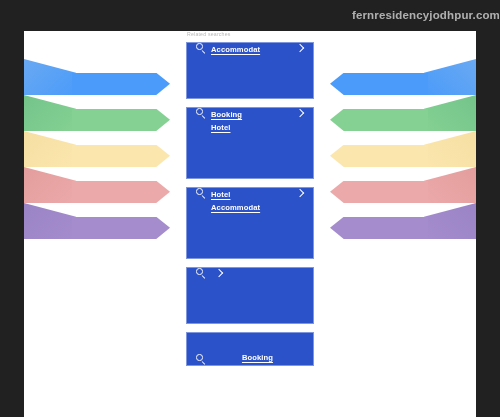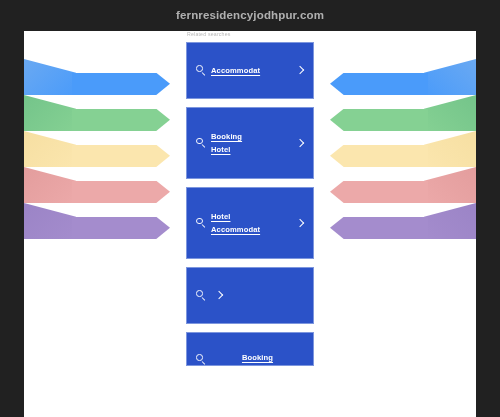--- a/index.html
+++ b/index.html
@@ -16,21 +16,21 @@
   }
 
   
   .domain-title {
     position: absolute;
     top: 0;
     left: 0;
     width: 500px;
     height: 31px;
     line-height: 31px;
-    text-align: center;
+    text-align: right;
     color: #cfcfcf;
     font-size: 11.5px;
     font-weight: 700;
     letter-spacing: 0.15px;
     white-space: nowrap;
     filter: blur(0.45px);
     opacity: 0.82;
   }
 
   
@@ -97,21 +97,20 @@
   }
 
   .search-card {
     position: relative;
     box-sizing: border-box;
     width: 128px;
     background: #2b52c8;
     border: 1px solid #7d96de;
     margin-bottom: 8px;
     display: flex;
-    align-items: center;
     padding: 0 9px;
     min-height: 57px;
   }
   .search-card.tall { min-height: 72px; }
   .search-card.clipped { min-height: 34px; align-items: flex-end; }
 
   .card-search-icon {
     flex: 0 0 auto;
     width: 11px;
     height: 11px;

